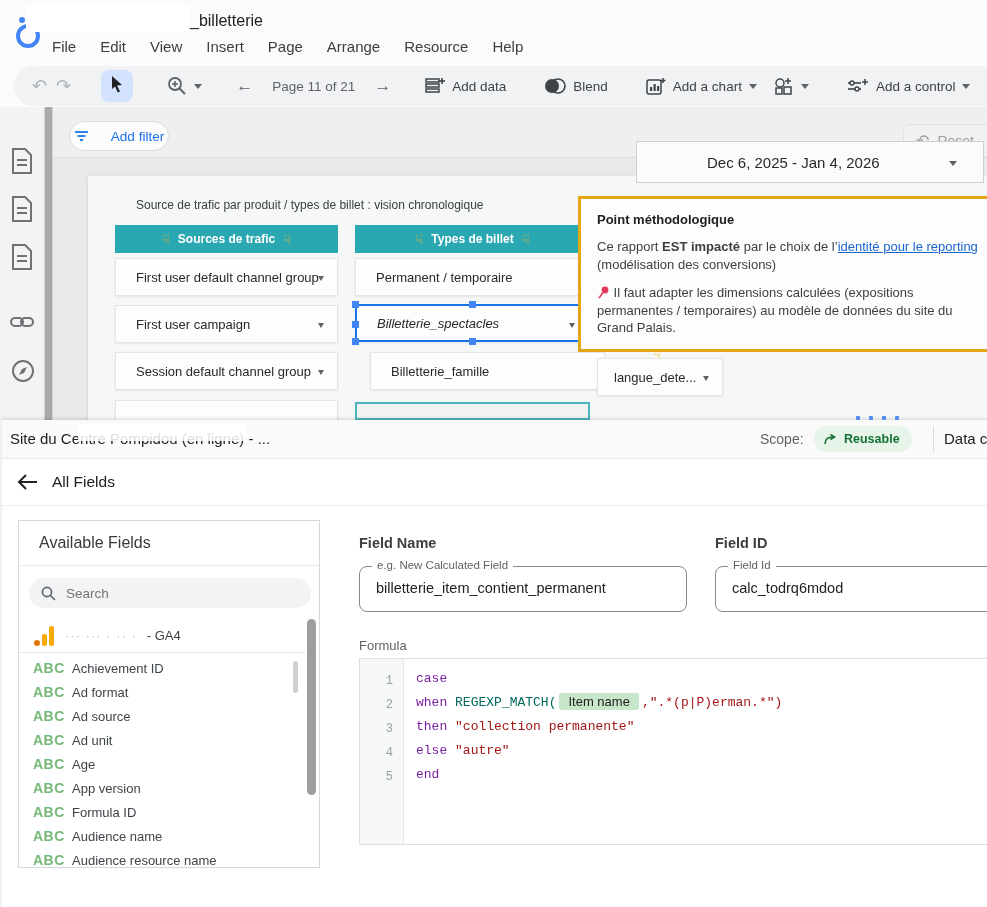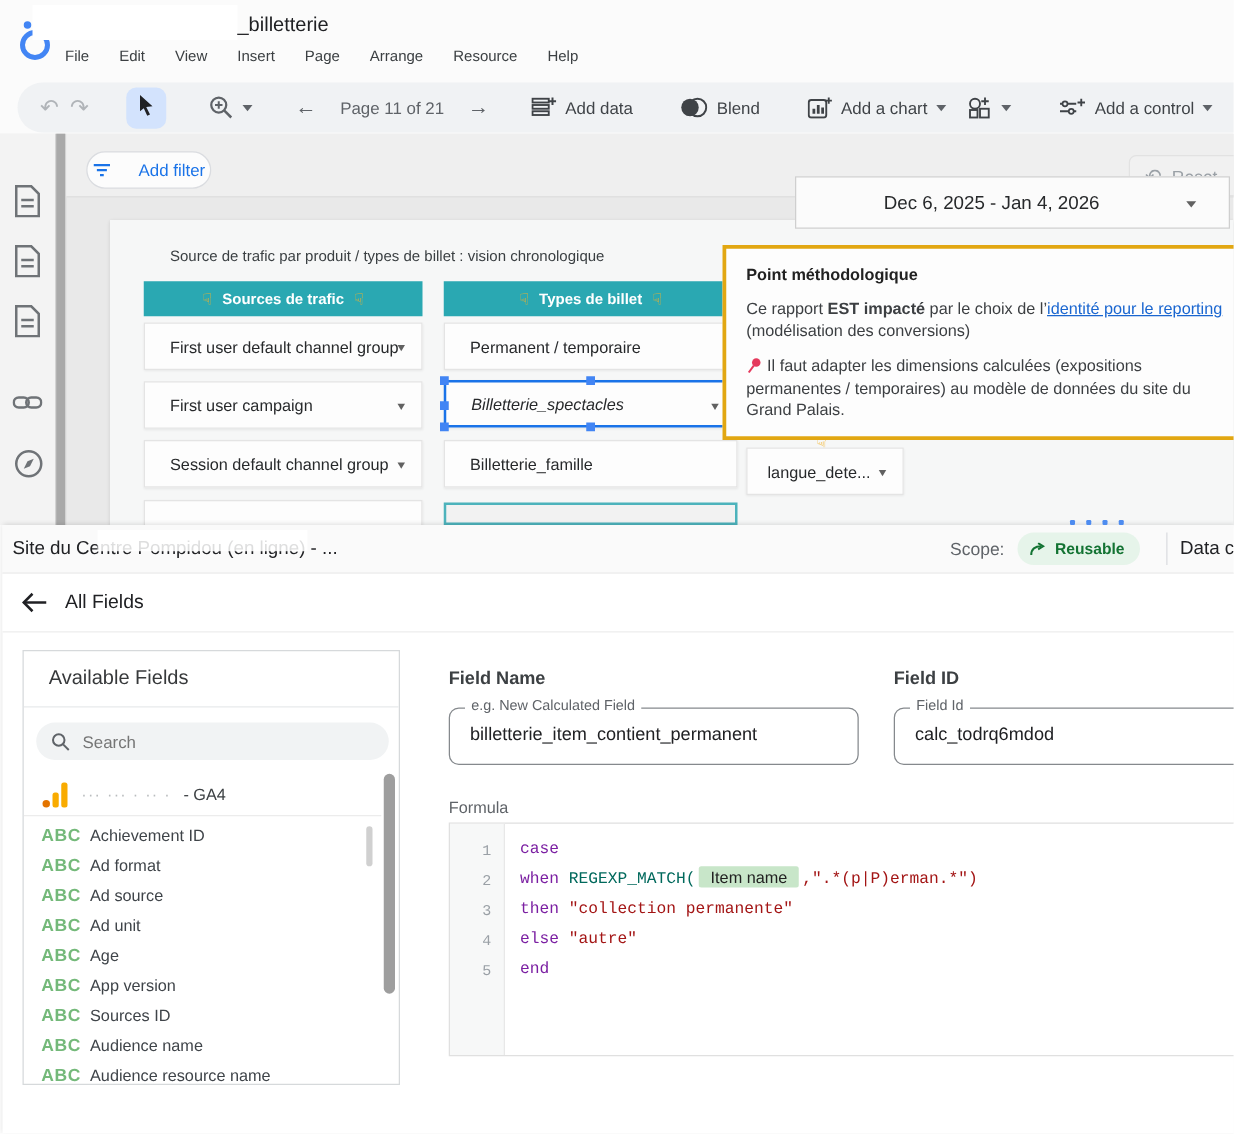--- a/index.html
+++ b/index.html
@@ -8,21 +8,21 @@
     position:relative; width:987px; height:907px; overflow:hidden;
     font-family:"Liberation Sans", sans-serif; color:#202124; background:#fbfbfb;
   }
   .abs { position:absolute; }
 
   
   #topbar { left:0; top:0; width:987px; height:64px; background:#fbfbfb; }
   .report-title { font-size:16px; color:#202124; }
   .redact { background:#ffffff; }
   #menubar { left:52px; top:38px; height:22px; display:flex; gap:24px; }
-  #menubar span { font-size:12px; color:#3c4043; cursor:default; }
+  #menubar span { font-size:15px; color:#3c4043; cursor:default; }
 
   
   #toolbar { left:14px; top:66px; width:980px; height:40px; background:#f0f2f4;
     border-radius:20px 0 0 20px; display:flex; align-items:center; padding-left:18px; gap:9px; }
   .tb-label { font-size:13.5px; color:#3f4347; white-space:nowrap; }
   .tb-div { width:1px; height:22px; background:#dadee2; margin:0 6px; }
   .tb-btn { display:flex; align-items:center; gap:7px; padding:4px 4px; border-radius:6px; }
   .tb-active { background:#d3e3fd; padding:5px 8px; border-radius:8px; }
   .caret { width:0; height:0; border-left:4px solid transparent; border-right:4px solid transparent;
     border-top:5px solid #5f6368; display:inline-block; }
@@ -303,21 +303,21 @@
         <span class="caret c-caret"></span>
         <span class="hdl" style="left:-5px;top:-5px"></span>
         <span class="hdl" style="left:112px;top:-5px"></span>
         <span class="hdl" style="right:-5px;top:-5px"></span>
         <span class="hdl" style="left:-5px;top:15px"></span>
         <span class="hdl" style="right:-5px;top:15px"></span>
         <span class="hdl" style="left:-5px;bottom:-5px"></span>
         <span class="hdl" style="left:112px;bottom:-5px"></span>
         <span class="hdl" style="right:-5px;bottom:-5px"></span>
       </div>
-      <div class="abs card" style="left:267px;top:176px;width:235px">
+      <div class="abs card" style="left:282px;top:176px;width:235px">
         <span class="lbl">Billetterie_famille</span>
       </div>
       <div class="abs" style="left:267px;top:226px;width:235px;height:18px;border:2px solid #4db3bc;background:#f2f2f2"></div>
 
       <div class="abs card" style="left:509px;top:82px;width:126px">
         <span class="lbl" style="padding-left:16px">Item name</span>
         <span class="caret c-caret"></span>
       </div>
       <div class="abs teal-card" style="left:509px;top:127px;width:126px;height:44px;padding:0 4px">
         <span><span class="pointer">☟</span> <span>Langue détectée dans e code source</span></span>
@@ -409,21 +409,21 @@
           <div class="fitem">
             <span class="abc">ABC</span>
             <span class="flabel">Age</span>
           </div>
           <div class="fitem">
             <span class="abc">ABC</span>
             <span class="flabel">App version</span>
           </div>
           <div class="fitem">
             <span class="abc">ABC</span>
-            <span class="flabel">Sources ID</span>
+            <span class="flabel">Formula ID</span>
           </div>
           <div class="fitem">
             <span class="abc">ABC</span>
             <span class="flabel">Audience name</span>
           </div>
           <div class="fitem">
             <span class="abc">ABC</span>
             <span class="flabel">Audience resource name</span>
           </div>
         </div>

